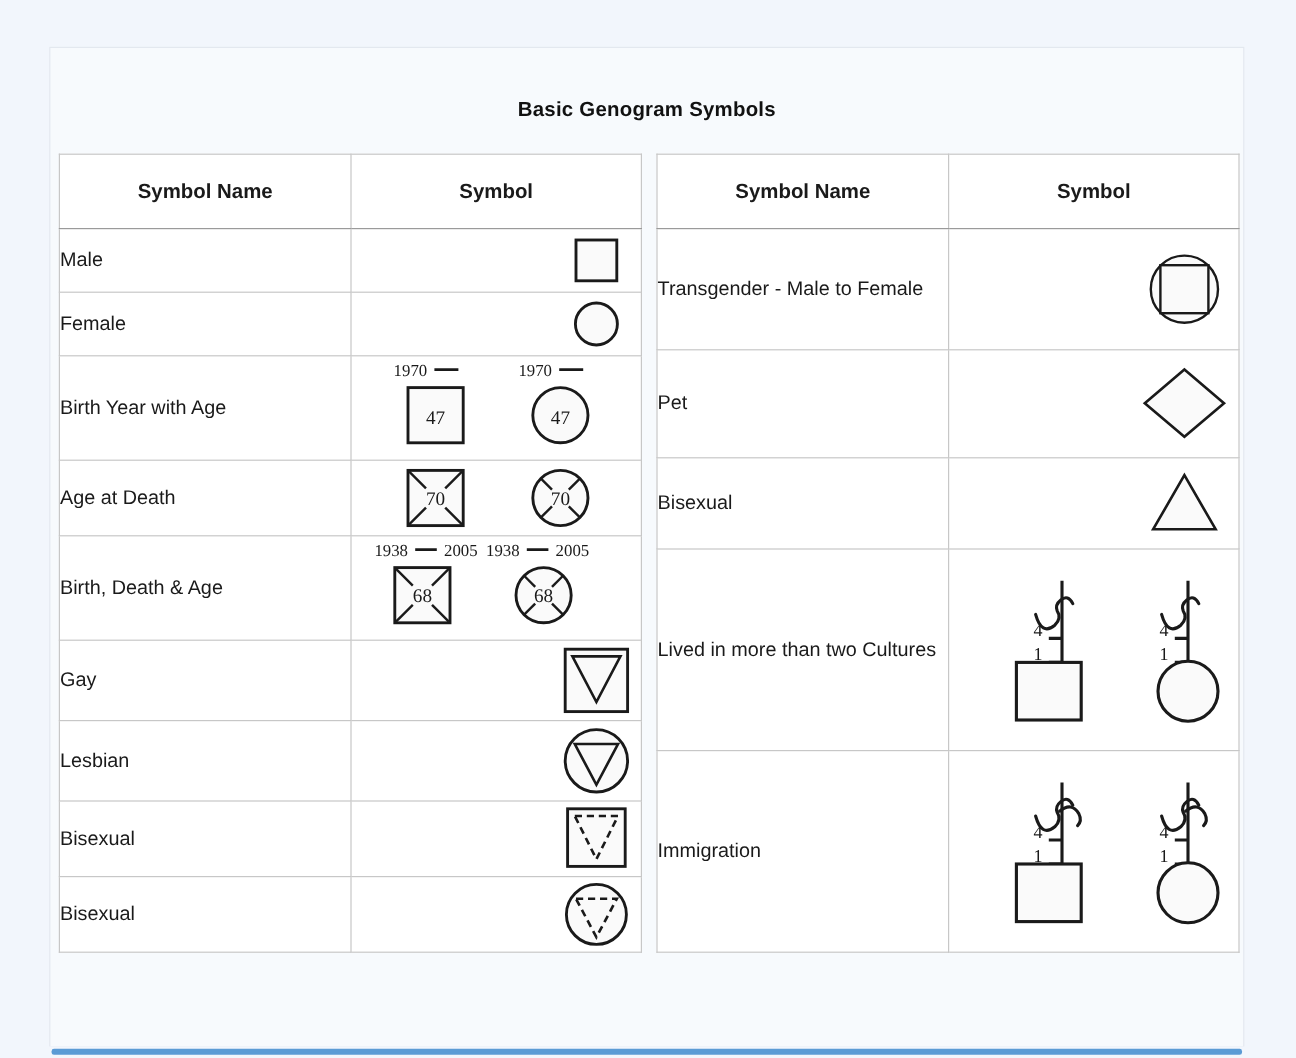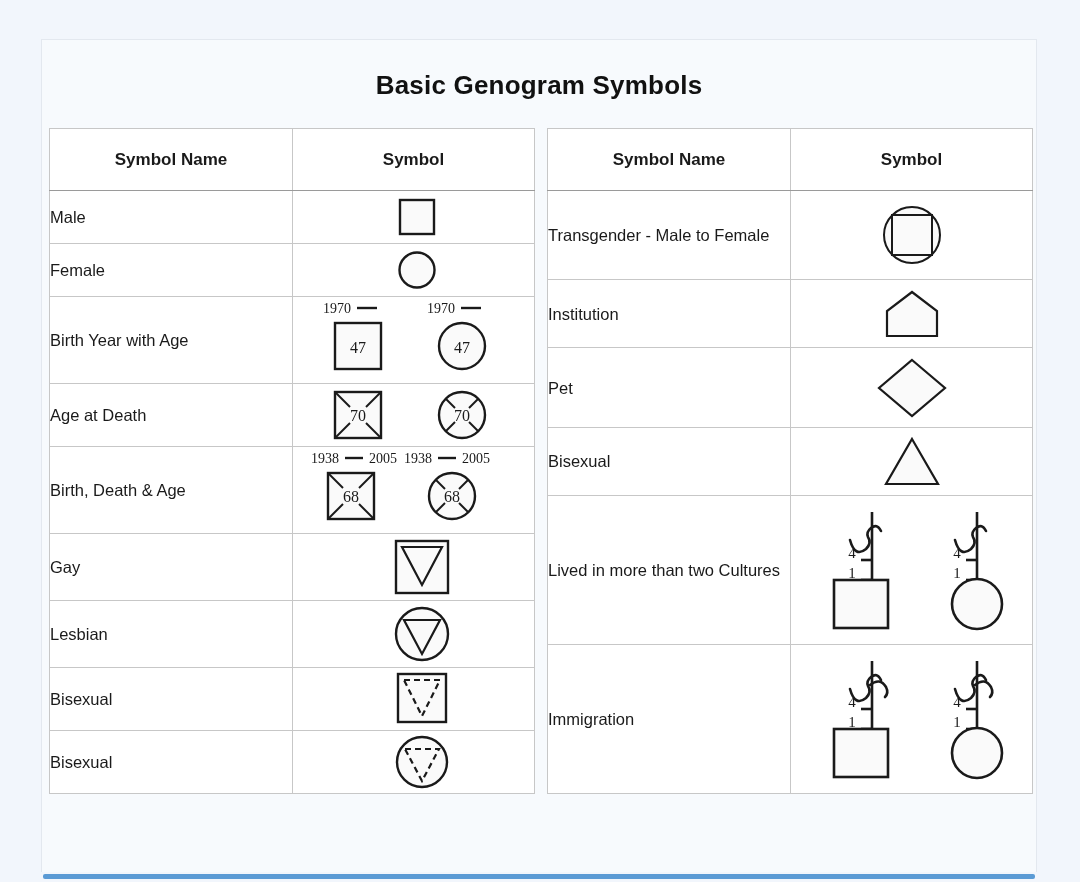--- a/index.html
+++ b/index.html
@@ -19,25 +19,25 @@
     left: 41px;
     top: 39px;
     width: 996px;
     height: 834px;
     background: #f7fafd;
     border: 1px solid #e3e8ef;
     box-sizing: border-box;
   }
   #page-title {
     text-align: center;
-    font-size: 26px;
+    font-size: 17px;
     font-weight: bold;
     color: #111;
     letter-spacing: 0.2px;
-    margin-top: 30px;
+    margin-top: 42px;
   }
   #tables {
     position: absolute;
     left: 7px;
     top: 88px;
     width: 982px;
     display: flex;
     gap: 12px;
   }
   .sym-table {
@@ -66,21 +66,21 @@
   .name-cell {
     font-size: 16.5px;
     color: #1a1a1a;
     padding: 6px 0 6px 10px;
     vertical-align: middle;
     line-height: 1.35;
     text-align: left;
   }
   .sym-cell {
     vertical-align: middle;
-    text-align: center;
+    text-align: right;
     padding: 5px 0;
   }
   .sym-cell svg { display: inline-block; vertical-align: middle; }
   #bottom-bar {
     position: absolute;
     left: 43px;
     top: 874px;
     width: 992px;
     height: 5px;
     background: #5b9bd5;
@@ -265,28 +265,20 @@
           <td class="name-cell">Transgender - Male to Female</td>
           <td class="sym-cell">
             <svg width="90" height="74" viewBox="0 0 90 74">
               <circle cx="45" cy="37" r="28" fill="#fafafa" stroke="#1a1a1a" stroke-width="2"></circle>
               <rect x="25" y="17" width="40" height="40" fill="#fafafa" stroke="#1a1a1a" stroke-width="2"></rect>
             </svg>
           </td>
         </tr>
 
 
-        <tr>
-          <td class="name-cell">Institution</td>
-          <td class="sym-cell">
-            <svg width="90" height="56" viewBox="0 0 90 56">
-              <polygon points="45,6 70,25 70,50 20,50 20,25" fill="#fafafa" stroke="#1a1a1a" stroke-width="2.2"></polygon>
-            </svg>
-          </td>
-        </tr>
 
         <tr>
           <td class="name-cell">Pet</td>
           <td class="sym-cell">
             <svg width="90" height="66" viewBox="0 0 90 66">
               <polygon points="45,5 78,33 45,61 12,33" fill="#fafafa" stroke="#1a1a1a" stroke-width="2.2"></polygon>
             </svg>
           </td>
         </tr>
 

